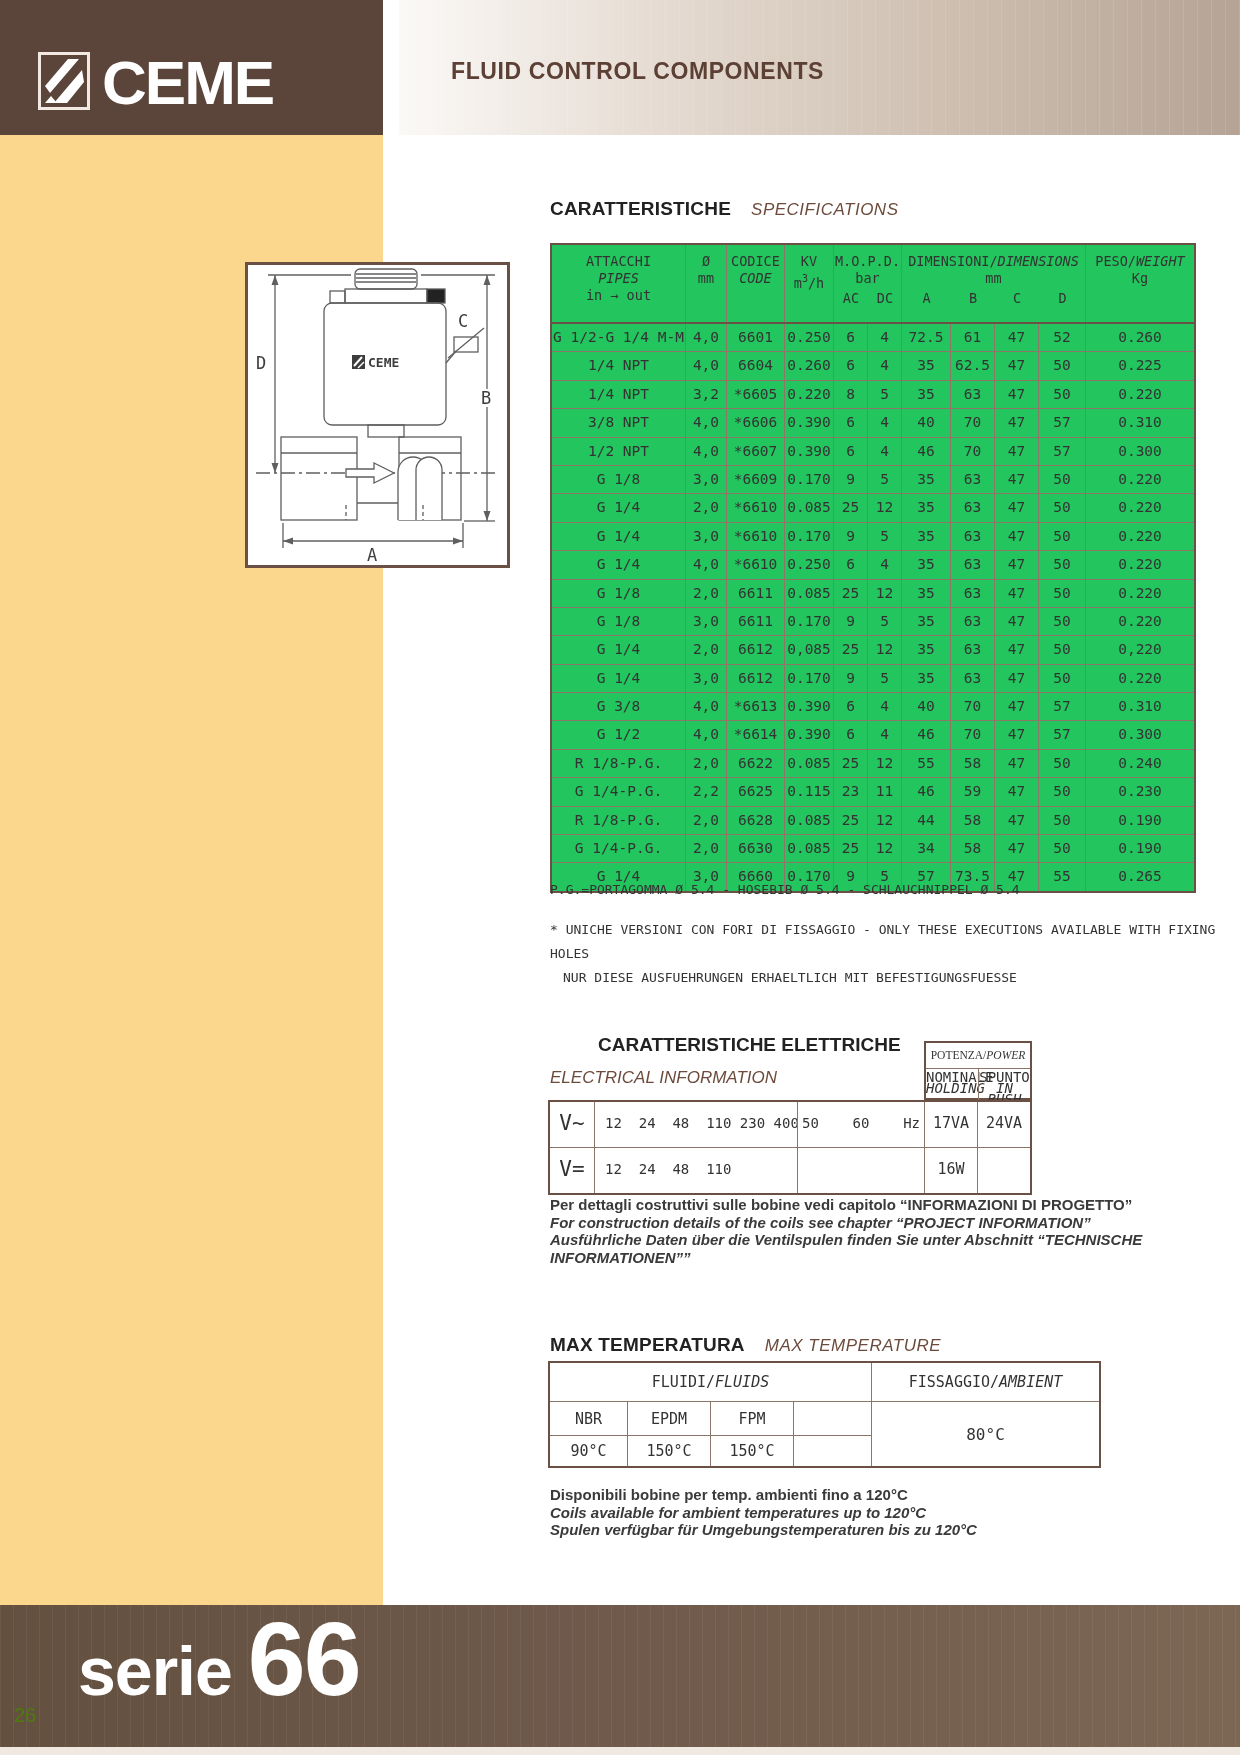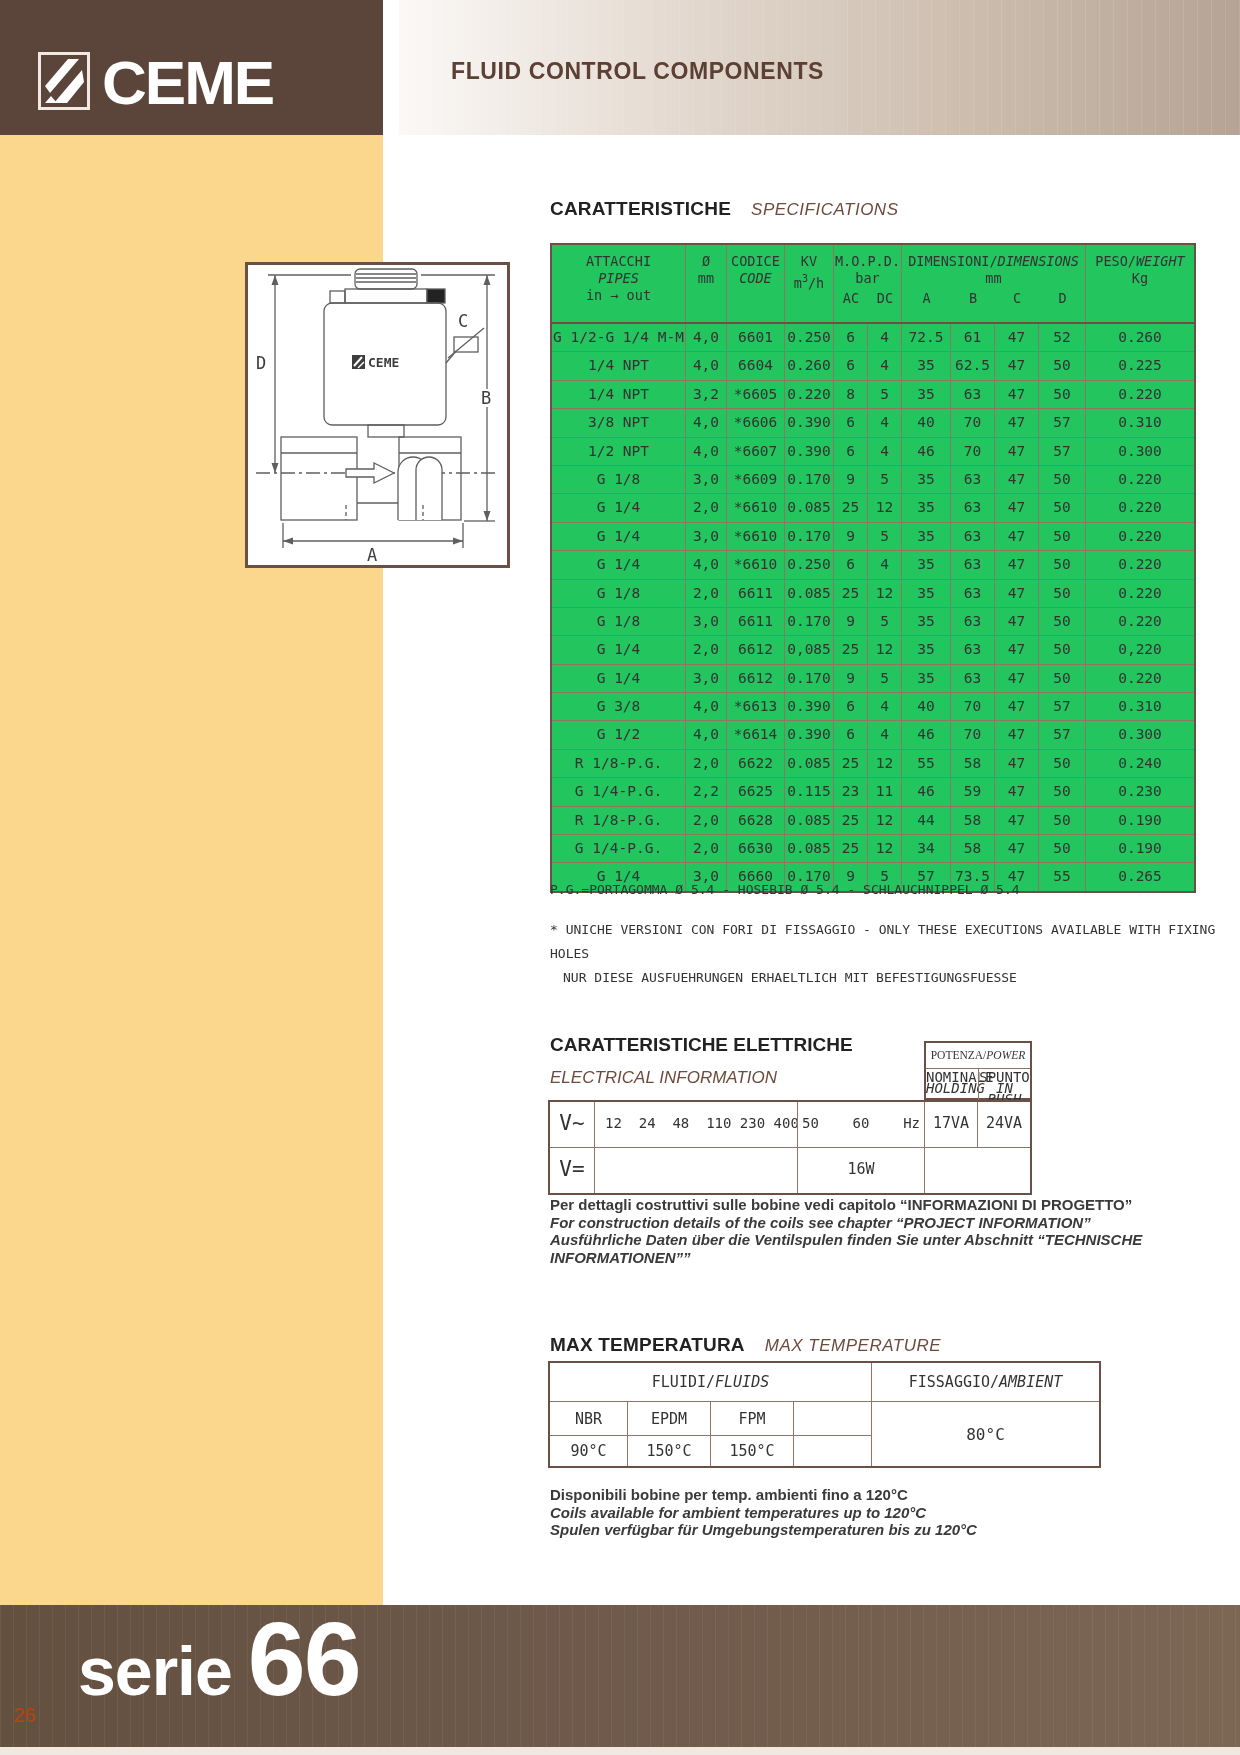--- a/index.html
+++ b/index.html
@@ -27,21 +27,21 @@
   .sidebar{position:absolute;left:0;top:135px;width:383px;height:1470px;background:#fbd78d;}
   .footer-band{
     position:absolute;left:0;top:1605px;width:1240px;height:142px;
     background:
       repeating-linear-gradient(90deg,rgba(255,255,255,0.06) 0 1px,rgba(0,0,0,0) 1px 13px),
       linear-gradient(90deg,#63503f 0%,#6e594a 45%,#7c6654 100%);
   }
   .series{position:absolute;left:38px;bottom:28px;display:flex;align-items:baseline;gap:16px;color:#fff;margin-left:40px;}
   .series-word{font-size:68px;font-weight:bold;letter-spacing:-1px;}
   .series-number{font-size:104px;font-weight:bold;letter-spacing:-2px;}
-  .page-number{position:absolute;left:14px;top:1704px;color:#c2410c;font-size:20px;}
+  .page-number{position:absolute;left:14px;top:1704px;color:#4d7c0f;font-size:20px;}
   .bottom-strip{position:absolute;left:0;top:1747px;width:1240px;height:8px;background:#efe9e2;}
 
   
   .drawing-box{position:absolute;left:245px;top:262px;width:259px;height:300px;
     background:#fff;border:3px solid #6b5045;}
 
   
   .sec-head{position:absolute;display:flex;align-items:baseline;gap:20px;}
   .sec-head .h-it{font-size:19px;font-weight:bold;color:#222;letter-spacing:0.2px;}
   .sec-head .h-en{font-size:17px;font-style:italic;color:#6d4b3c;letter-spacing:0.5px;}
@@ -530,21 +530,21 @@
     </div>
 </div>
 
 <div class="spec-notes note-pg">P.G.=PORTAGOMMA Ø 5.4 - HOSEBIB Ø 5.4 - SCHLAUCHNIPPEL Ø 5.4</div>
 <div class="spec-notes note-star">
   <div>* UNICHE VERSIONI CON FORI DI FISSAGGIO - ONLY THESE EXECUTIONS AVAILABLE WITH FIXING HOLES</div>
   <div class="indent">NUR DIESE AUSFUEHRUNGEN ERHAELTLICH MIT BEFESTIGUNGSFUESSE</div>
 </div>
 
 <div class="elec-heading">
-  <span class="h-it" style="font-size:19px;font-weight:bold;color:#222;">CARATTERISTICHE ELETTRICHE</span>
+  <span class="h-it" style="font-size:19px;font-weight:bold;color:#222;margin-left:48px;">CARATTERISTICHE ELETTRICHE</span>
   <span class="h-en">ELECTRICAL INFORMATION</span>
 </div>
 
 <div class="power-box">
   <div class="power-title"><span>POTENZA/</span><span class="it">POWER</span></div>
   <div class="power-sub">
     <div>
       <div>NOMINALE</div>
       <div class="it">HOLDING</div>
     </div>
@@ -558,20 +558,21 @@
 <div class="elec-table">
   <div class="erow">
     <div class="ecell e-label">V~</div>
     <div class="ecell e-volts pre">12  24  48  110 230 400</div>
     <div class="ecell e-freq pre">50    60    Hz</div>
     <div class="ecell e-val">17VA</div>
     <div class="ecell e-val">24VA</div>
   </div>
   <div class="erow">
     <div class="ecell e-label">V=</div>
+    <div class="ecell e-volts pre">12  24  48  110</div>
     <div class="ecell e-freq pre"></div>
     <div class="ecell e-val">16W</div>
     <div class="ecell e-val"></div>
   </div>
 </div>
 
 <div class="elec-notes">
   <div>Per dettagli costruttivi sulle bobine vedi capitolo “INFORMAZIONI DI PROGETTO”</div>
   <div class="it">For construction details of the coils see chapter “PROJECT INFORMATION”</div>
   <div class="it">Ausführliche Daten über die Ventilspulen finden Sie unter Abschnitt “TECHNISCHE</div>

